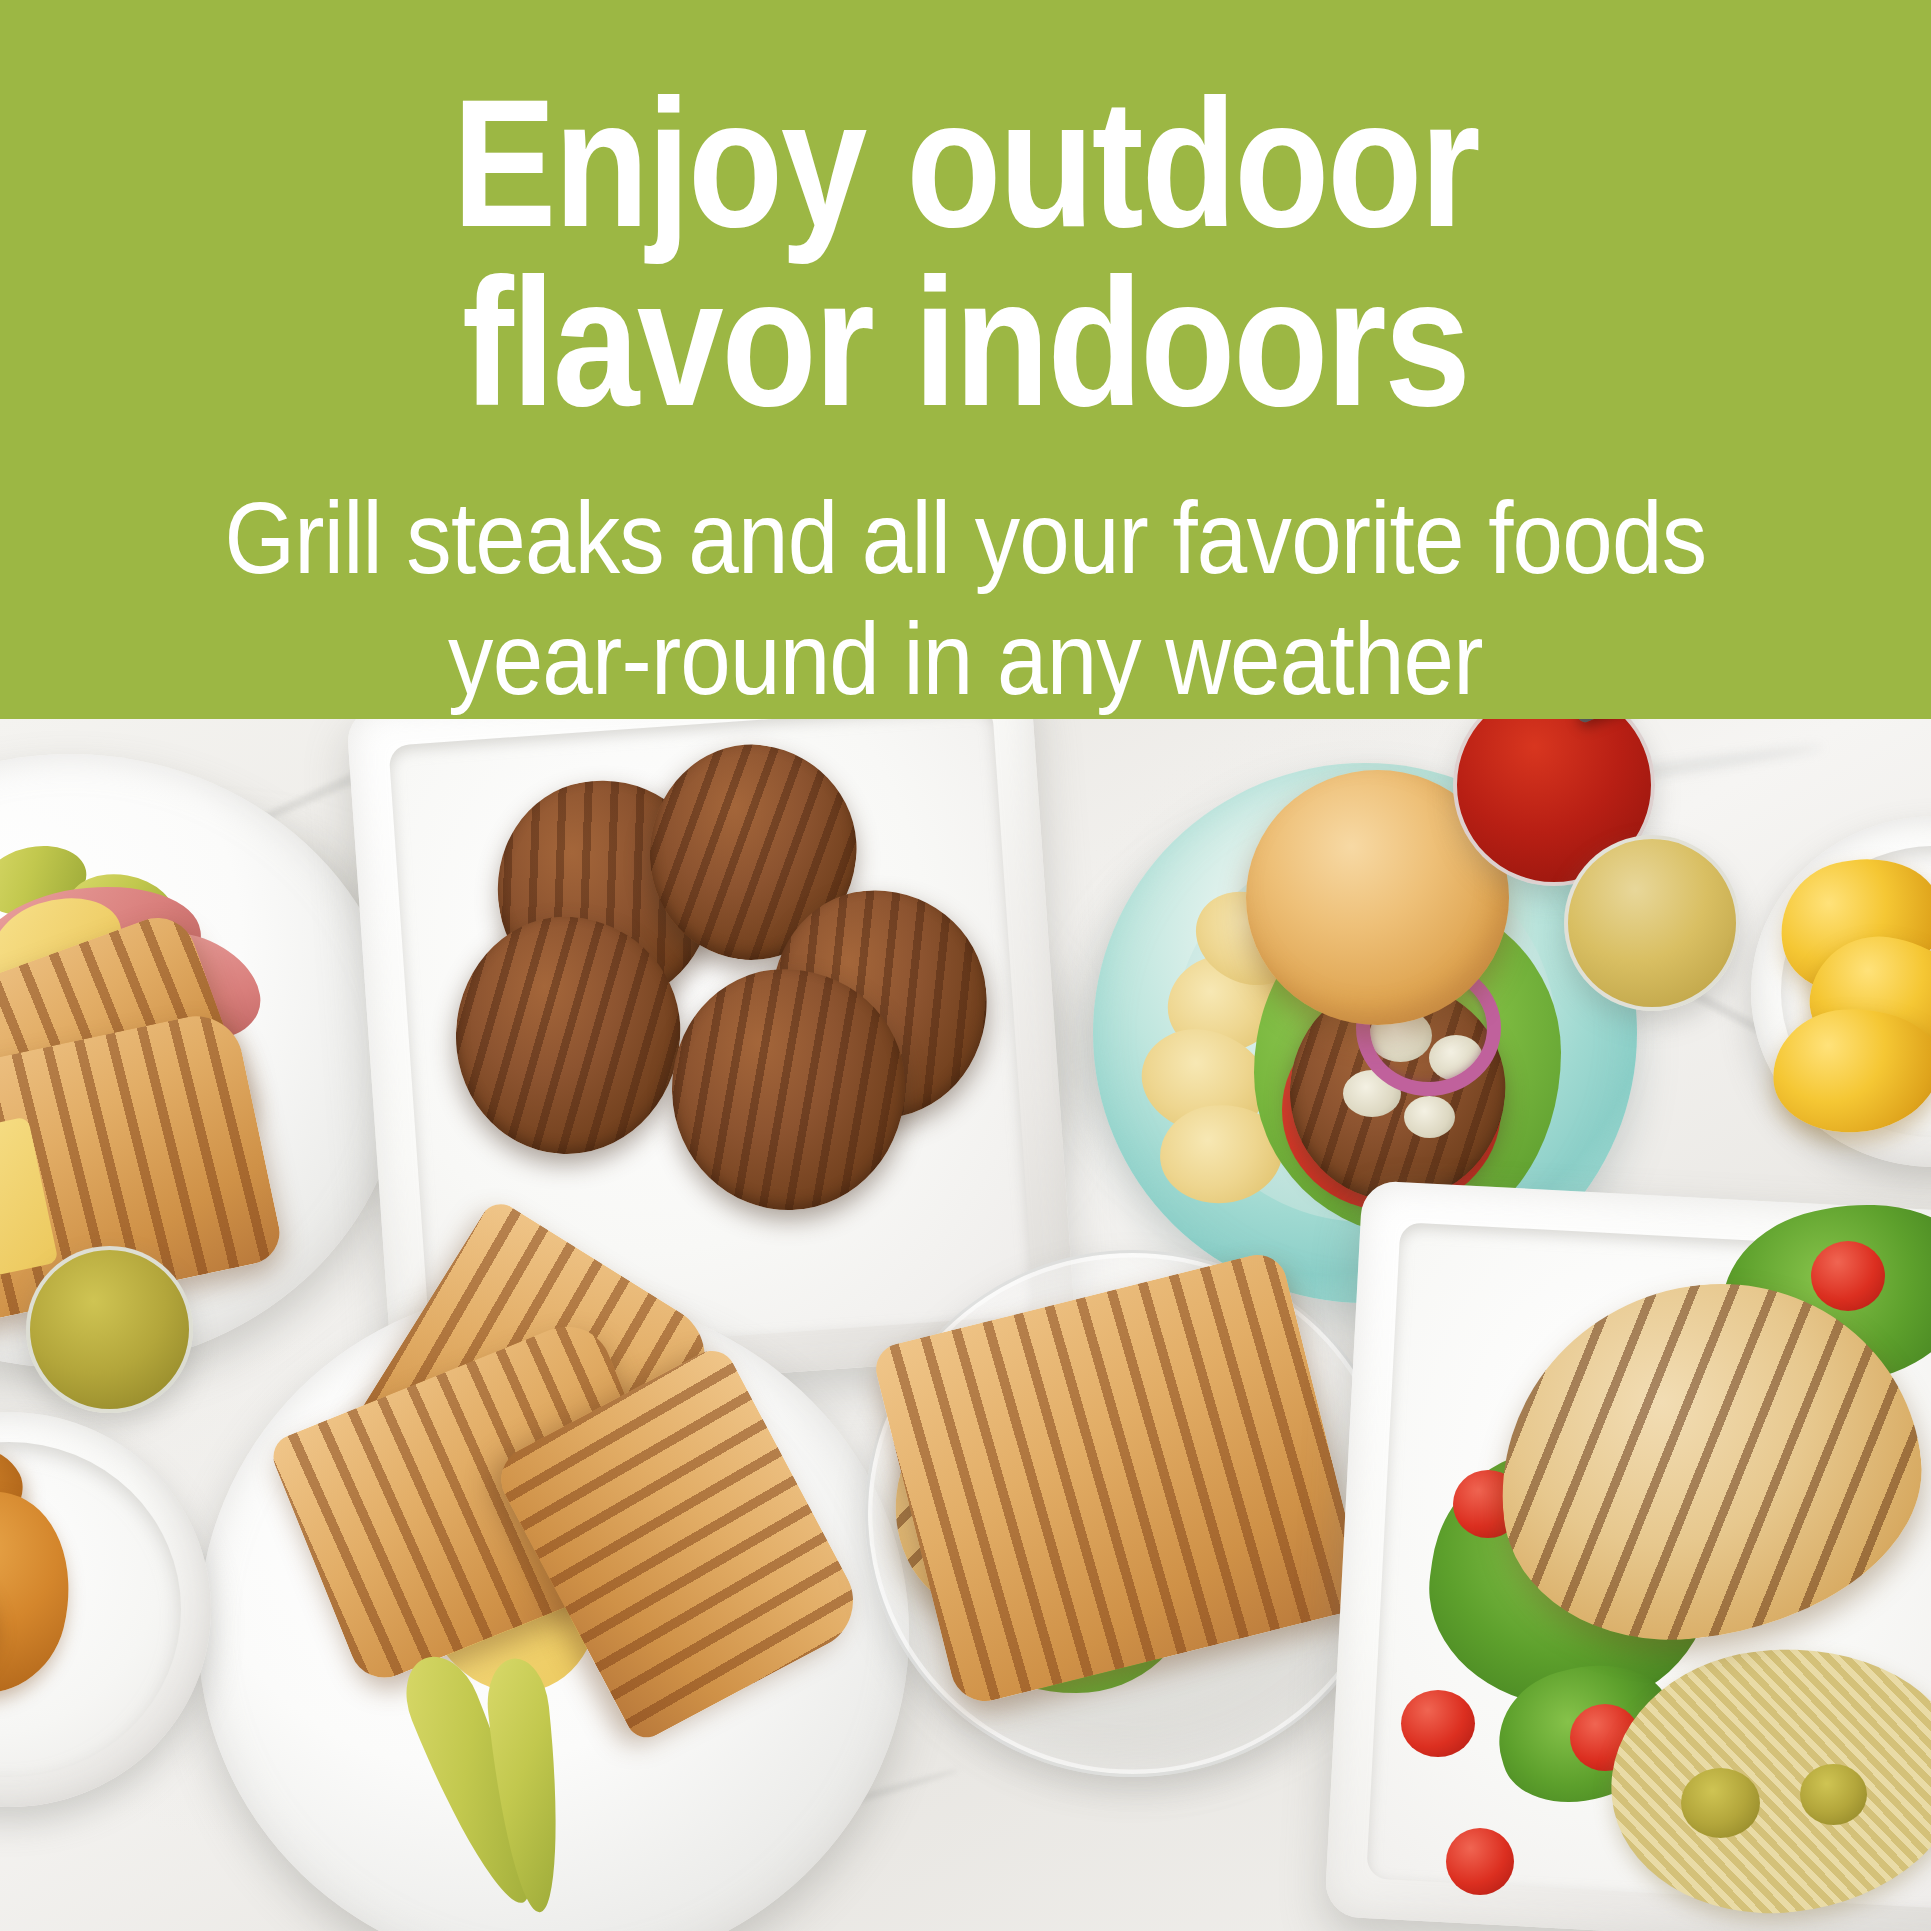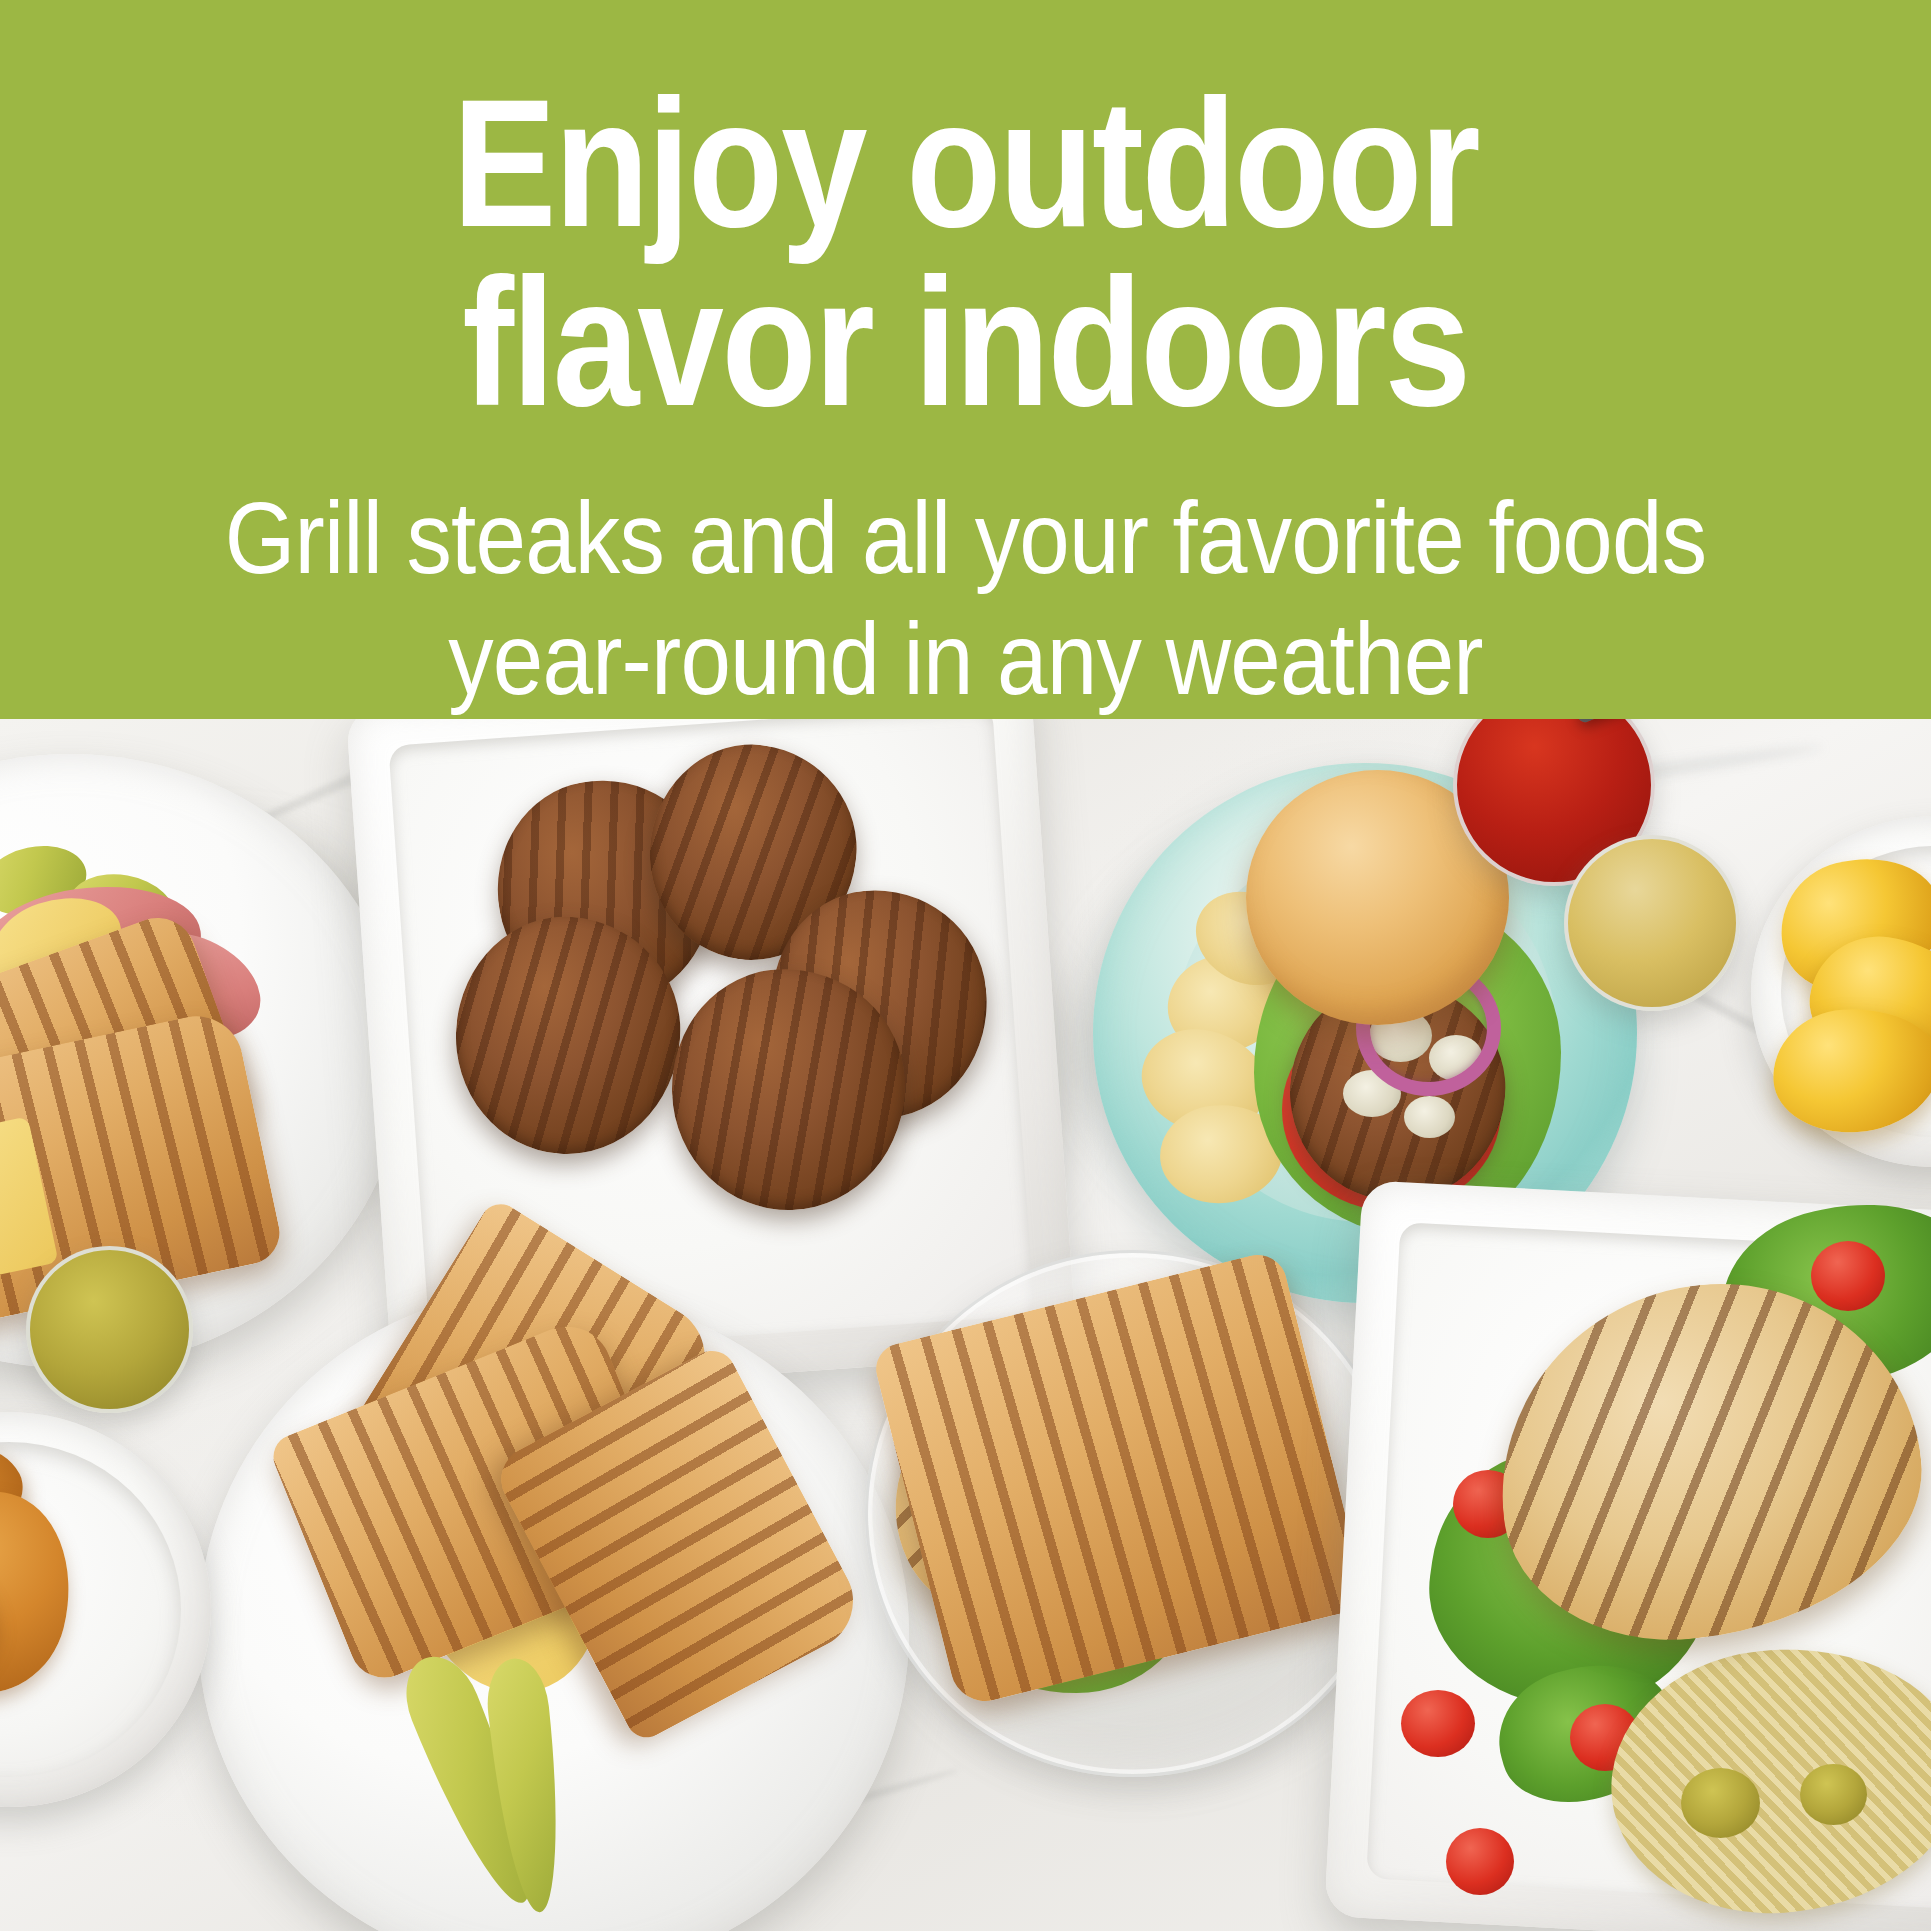--- a/index.html
+++ b/index.html
@@ -6,21 +6,21 @@
   * { margin:0; padding:0; box-sizing:border-box; }
   html,body { width:1931px; height:1931px; overflow:hidden; background:#ffffff;
               font-family:"Liberation Sans", sans-serif; }
 
   #banner { position:relative; width:1931px; height:1931px; overflow:hidden; }
 
   
   #header {
     position:absolute; left:0; top:0; width:1931px; height:719px;
     background:#9cb744;
-    display:flex; flex-direction:column; justify-content:flex-start;
+    display:flex; flex-direction:column; align-items:center; justify-content:flex-start;
     z-index:5;
   }
   #headline {
     color:#ffffff;
     font-family:"Liberation Sans", sans-serif;
     font-weight:bold;
     font-size:181px;
     line-height:0.99;
     letter-spacing:-2.6px;
     text-align:center;

